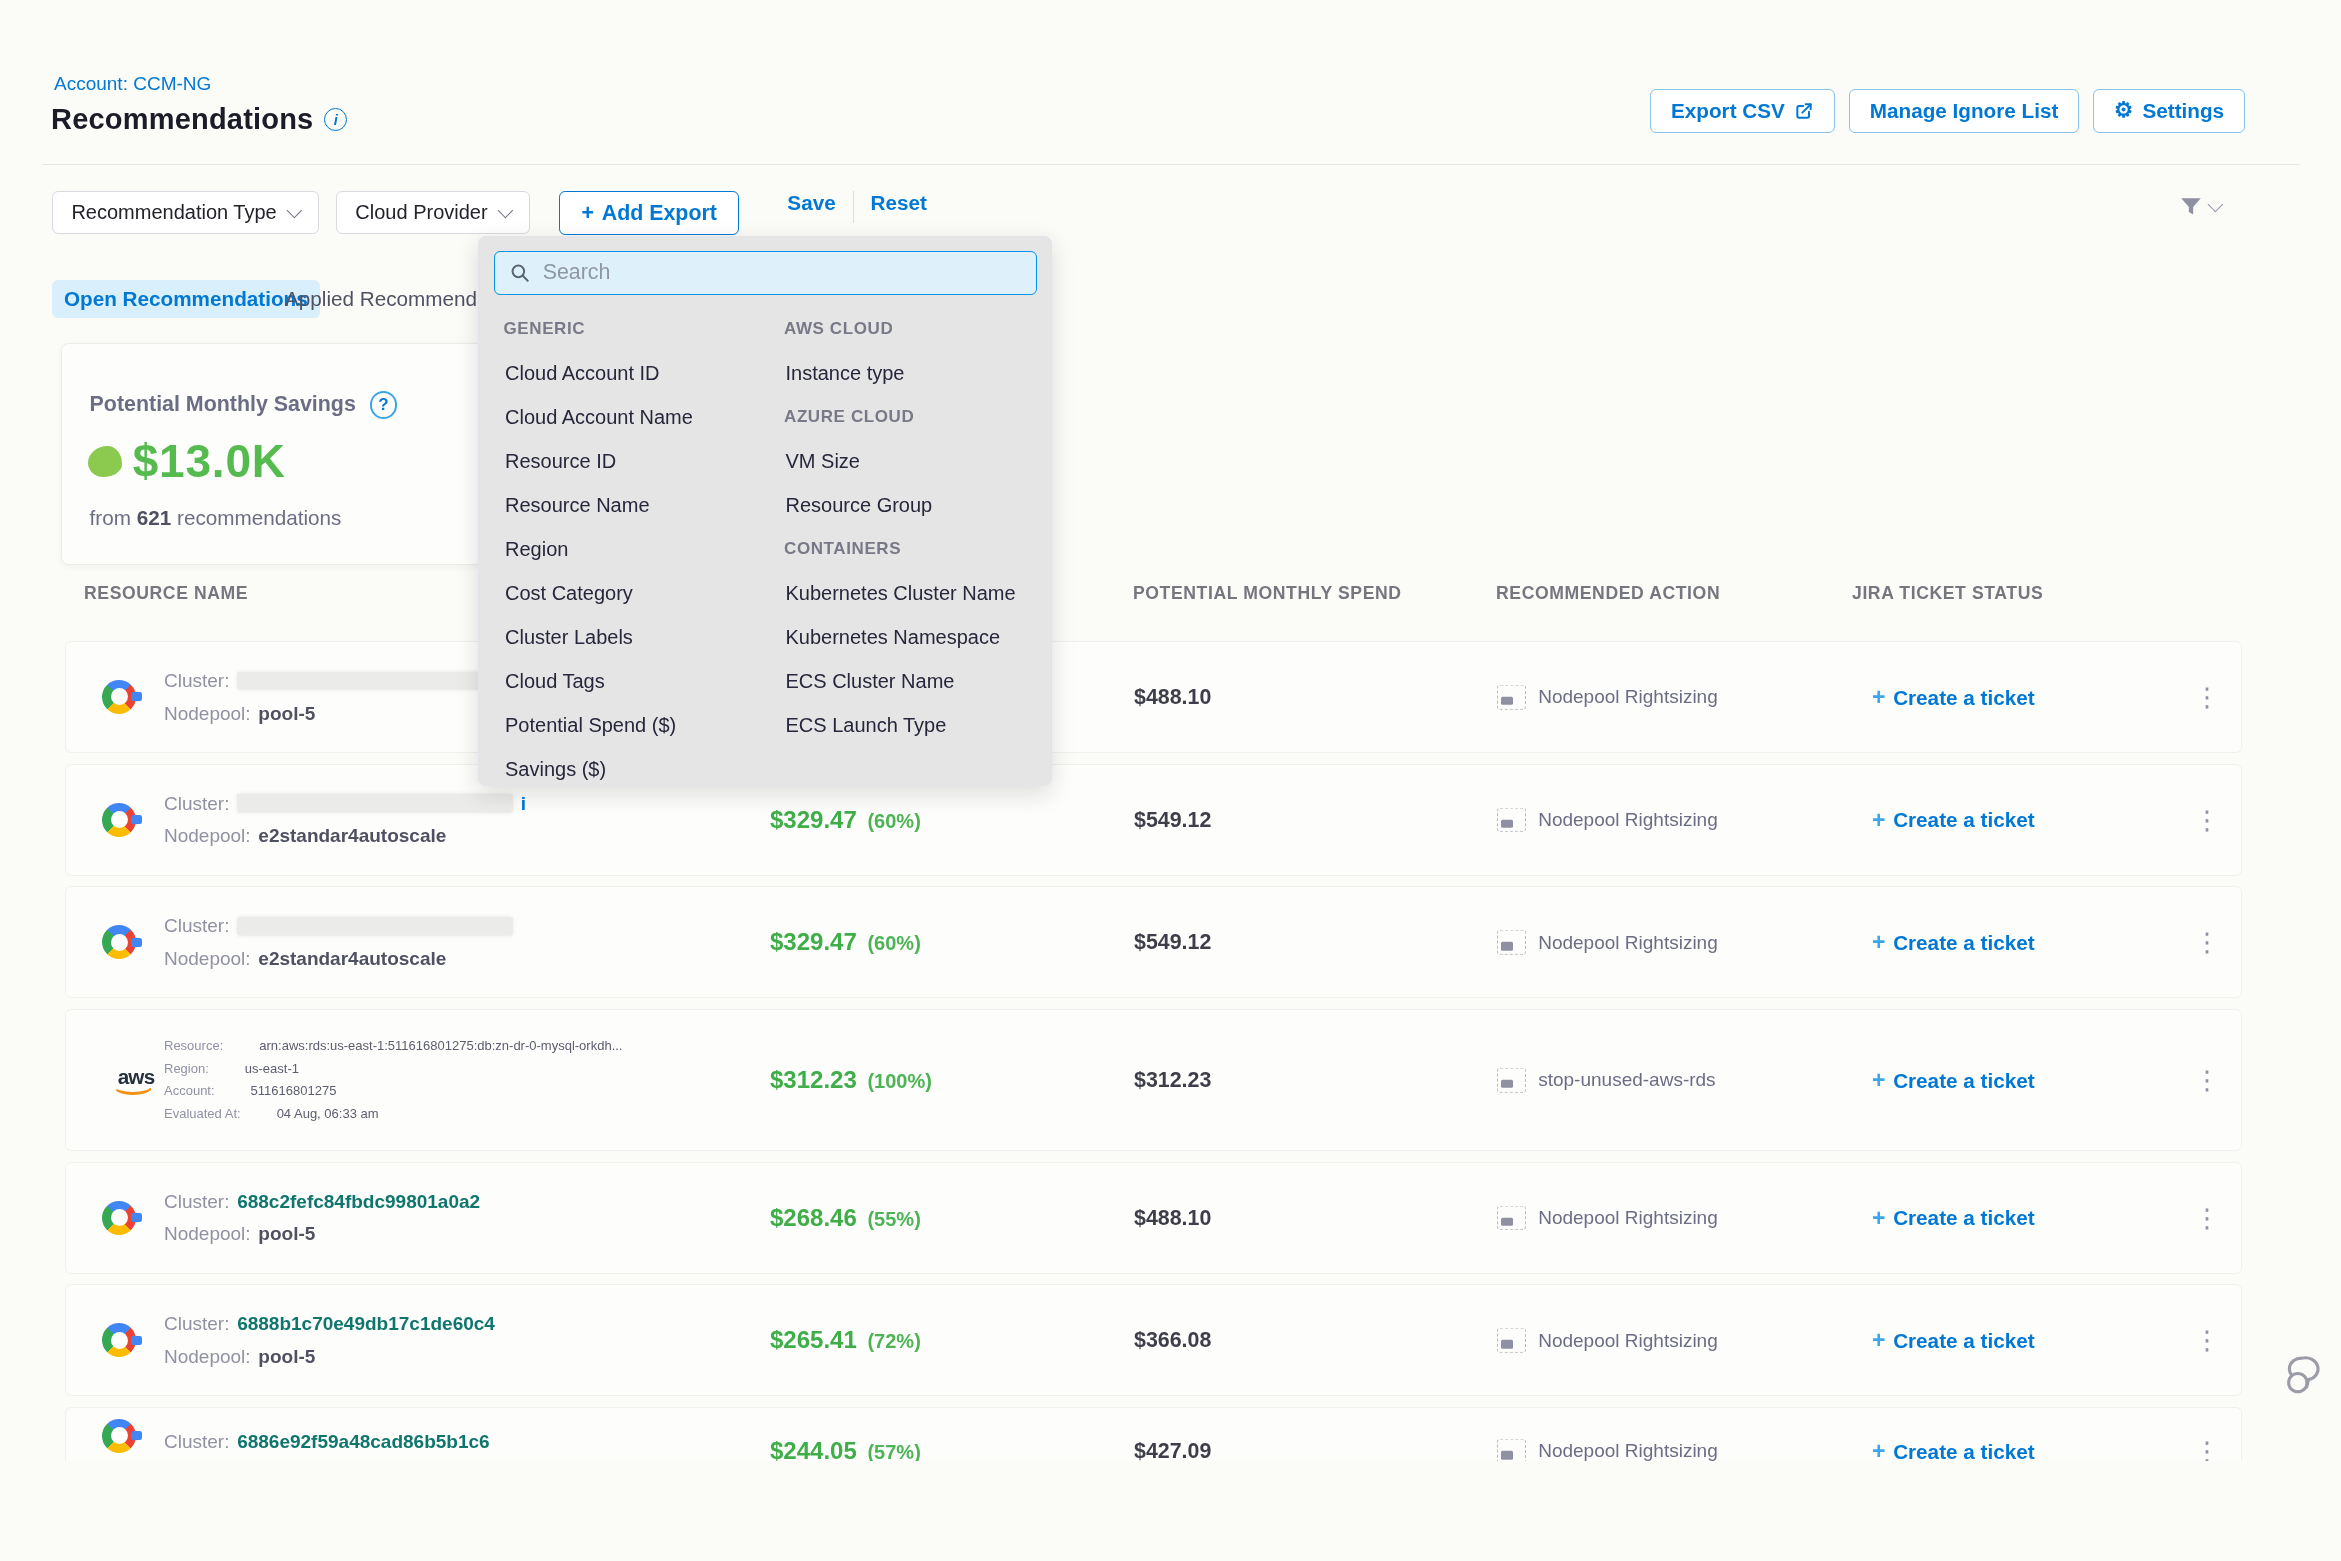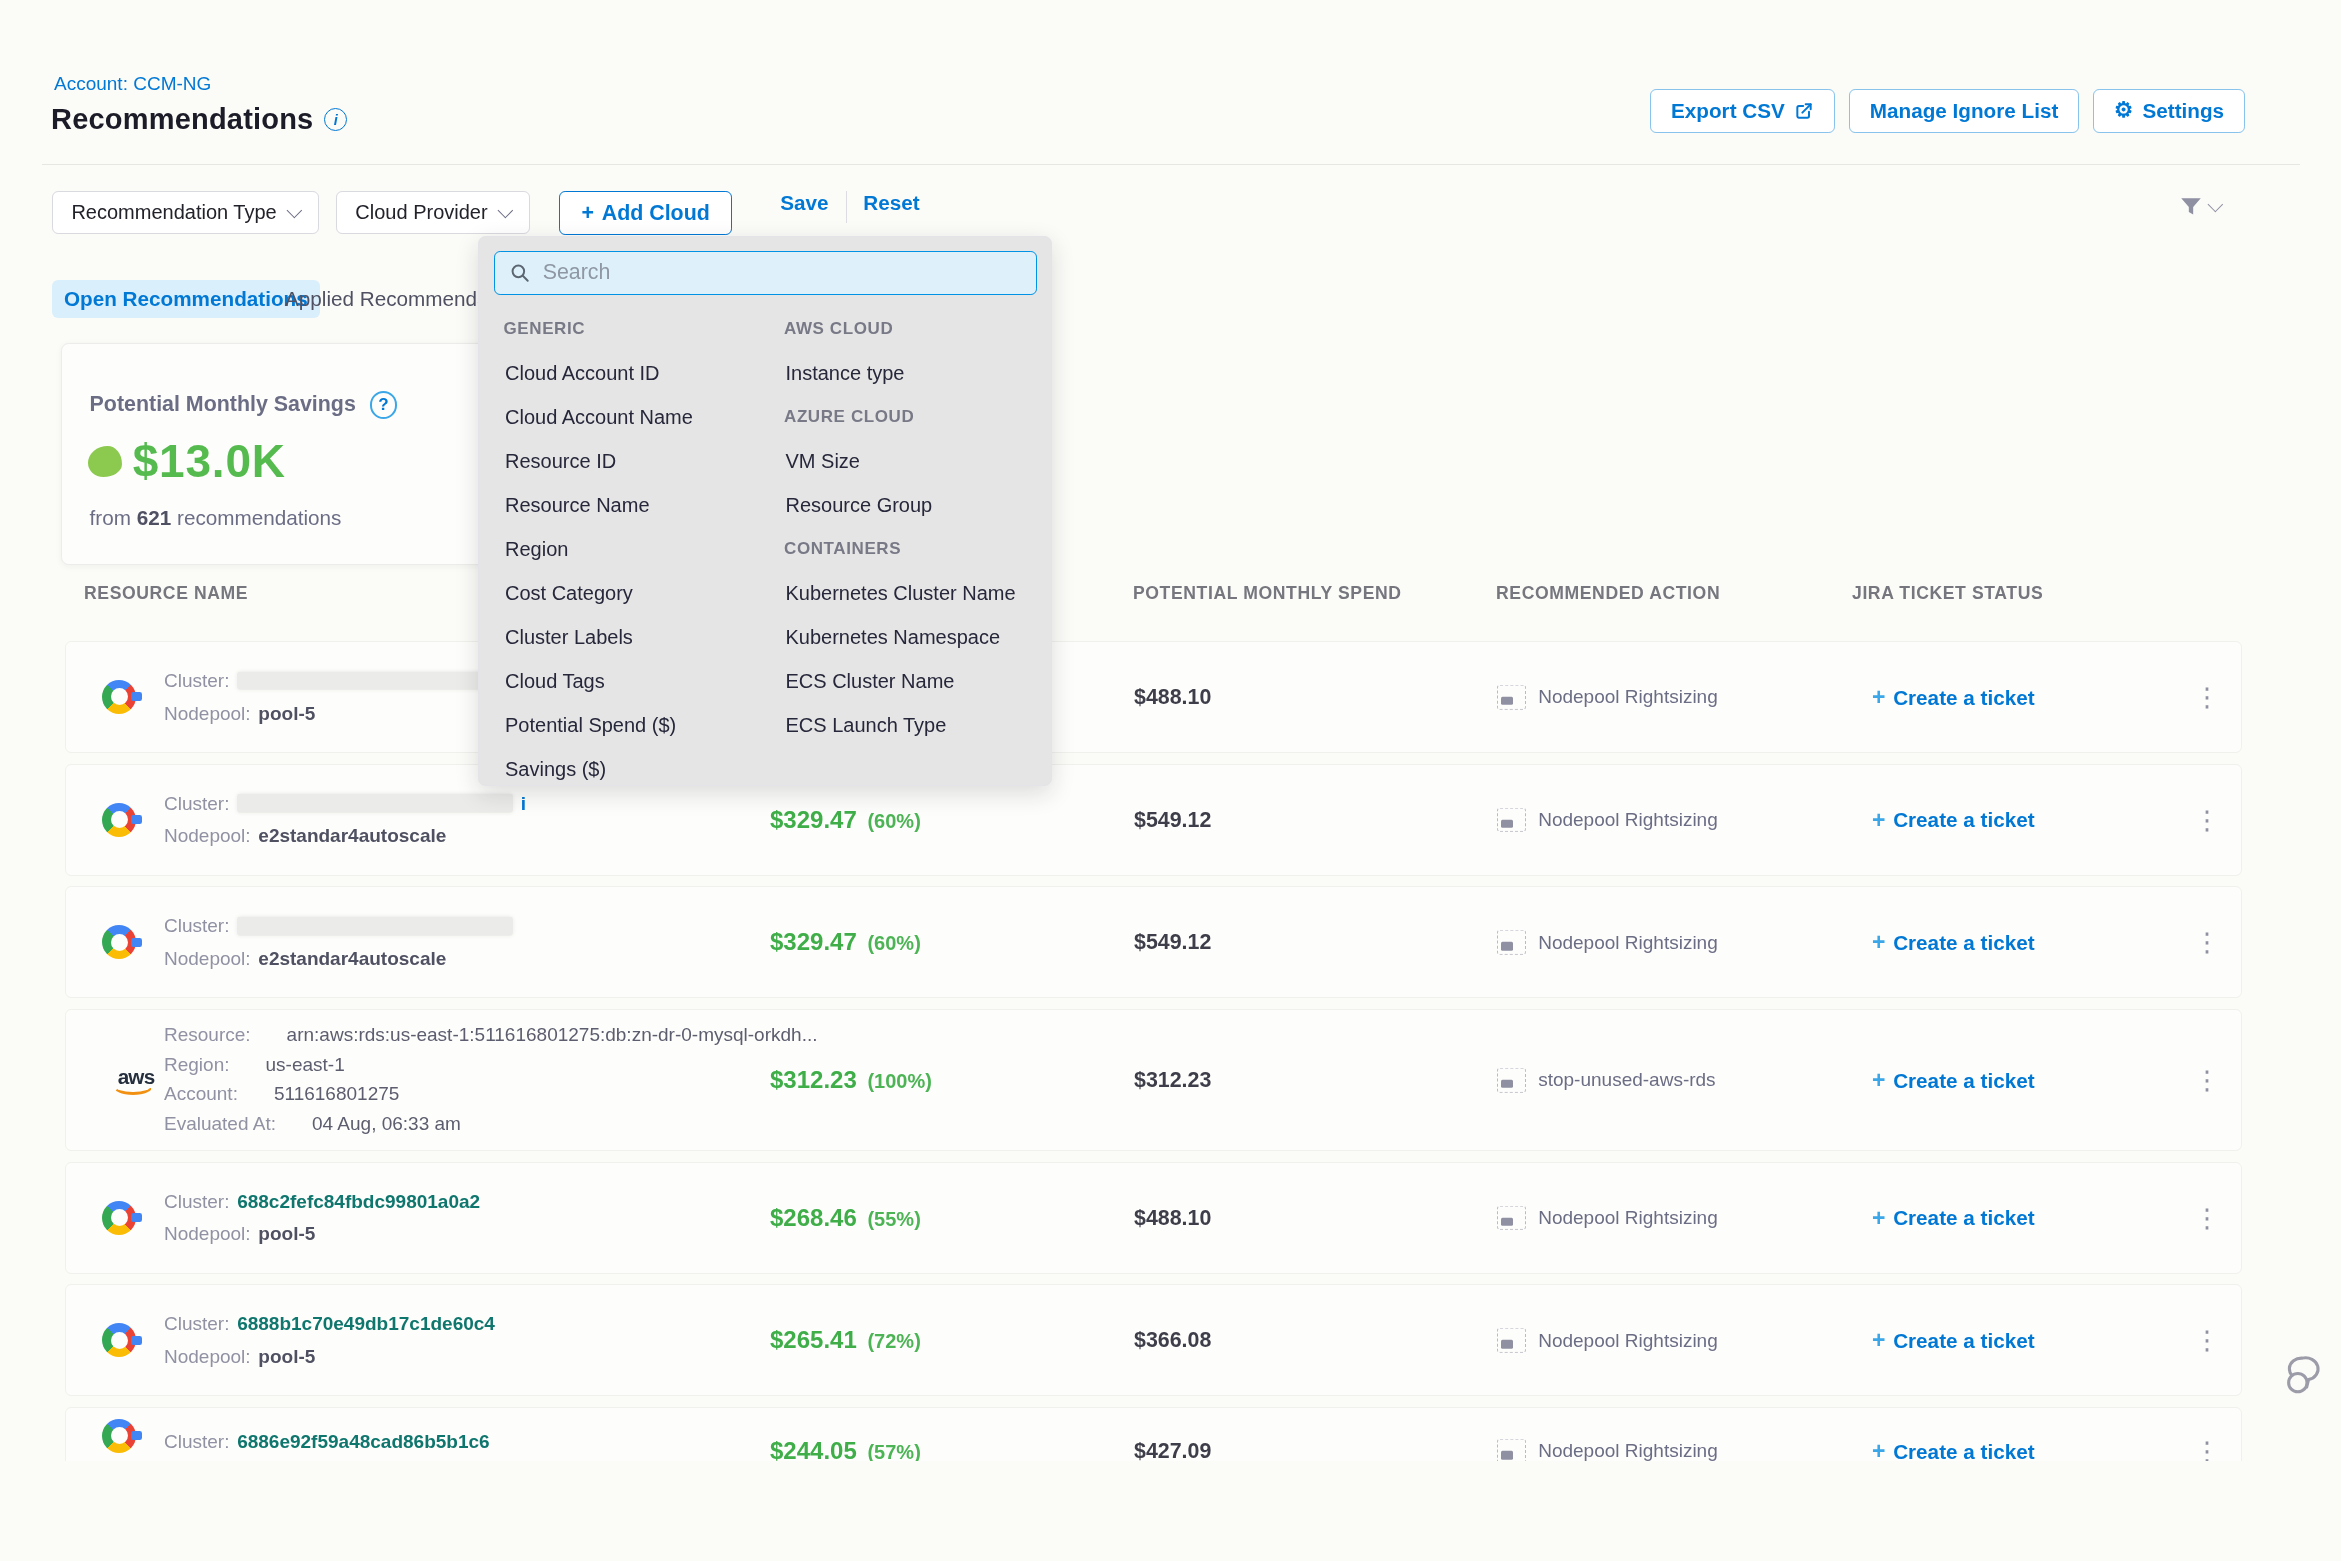--- a/index.html
+++ b/index.html
@@ -92,21 +92,21 @@
   .res-block { position:absolute; left:98px; top:50%; transform:translateY(-50%); display:flex; flex-direction:column; gap:10.7px; }
   .res-line { display:flex; align-items:center; gap:7.7px; font-size:19px; white-space:nowrap; }
   .lbl { color:#9091a3; }
   .val-dark { color:#4f5162; font-weight:700; }
   .val-grey { color:#5c5d6e; }
   .cluster-link { color:#0f766e; font-weight:700; cursor:pointer; }
   .redacted { display:inline-block; width:276px; height:18.4px; background:#ebebe9; border-radius:3.1px; box-shadow:0 0 4.6px #ebebe9; }
   .redacted.short { width:253px; }
   .frag { color:#0278d5; font-weight:700; }
   .aws-block { gap:7.7px; }
-  .aws-block .res-line { font-size:19px;gap:36px; }
+  .aws-block .res-line { font-size:13px;gap:36px; }
   .savings-cell { position:absolute; left:704px; top:50%; transform:translateY(-50%); display:flex; align-items:baseline; gap:10.7px; white-space:nowrap; }
   .savings-val { font-size:24px; font-weight:700; color:#3fae49; }
   .savings-pct { font-size:20px; font-weight:700; color:#4cb455; }
   .spend-cell { position:absolute; left:1068px; top:50%; transform:translateY(-50%); font-size:21.4px; font-weight:700; color:#3e3e4a; }
   .action-cell { position:absolute; left:1431px; top:50%; transform:translateY(-50%); display:flex; align-items:center; gap:12.2px; }
   .action-icon { width:29px; height:24.5px; border:1.5px dashed #b9bac4; border-radius:3.1px; position:relative; background:#fdfdfb; }
   .action-icon::after { content:""; position:absolute; left:3.1px; bottom:3.1px; width:12.2px; height:8.4px; background:#8f90a2; border-radius:1.5px; }
   .action-text { font-size:19px; color:#6b6d85; white-space:nowrap; }
   .ticket-cell { position:absolute; left:1806px; top:50%; transform:translateY(-50%); display:flex; align-items:center; gap:7.7px; cursor:pointer; white-space:nowrap; }
   .ticket-plus { font-size:23px; font-weight:700; color:#3ba7e8; }
@@ -185,21 +185,21 @@
   <div class="chip">
     <span>Recommendation Type</span>
     <span class="chev"></span>
   </div>
   <div class="chip">
     <span>Cloud Provider</span>
     <span class="chev"></span>
   </div>
   <button class="add-filter-btn">
     <span>+</span>
-    <span>Add Cloud</span>
+    <span>Add Export</span>
   </button>
   <span class="link-btn save-btn">Save</span>
   <span class="vdiv"></span>
   <span class="link-btn">Reset</span>
 </div>
 
 <div class="abs funnel-wrap">
   <svg width="26" height="26" viewBox="0 0 24 24" fill="#8f90a2">
       <path d="M3 4h18l-7 8v7l-4-2.5V12L3 4z"></path>
     </svg>

